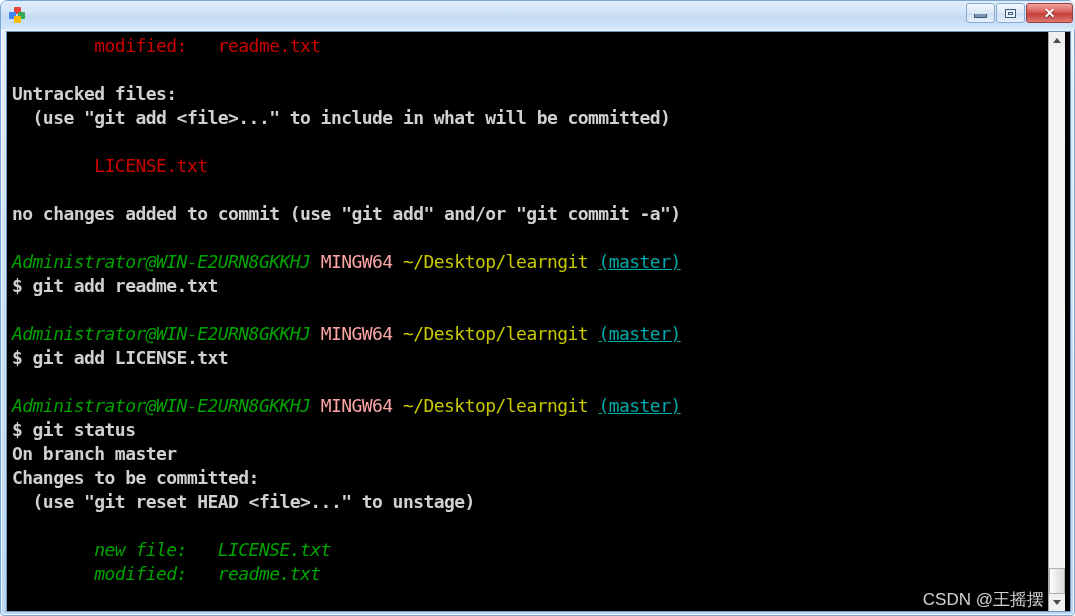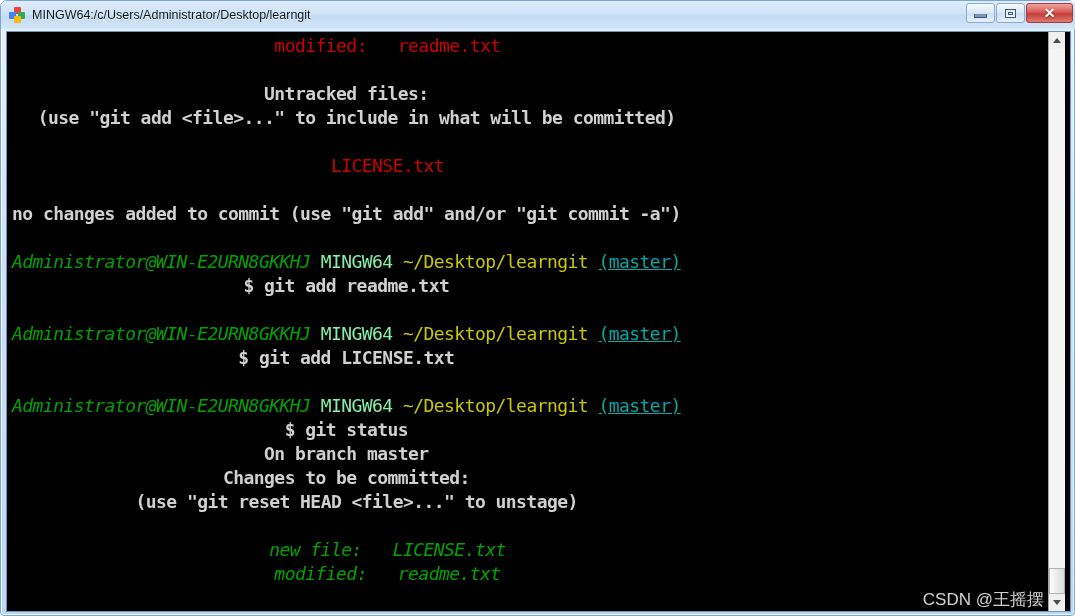--- a/index.html
+++ b/index.html
@@ -145,27 +145,26 @@
   #term {
     position: absolute;
     left: 5px;
     top: 2px;
     font-family: "DejaVu Sans Mono", "Liberation Mono", monospace;
     font-size: 18px;
     line-height: 24px;
     letter-spacing: -0.55px;
     white-space: pre;
     color: #c8c8c8;
-    text-align: center;
   }
   #term .line { height: 24px; }
   .c-white   { color: #d0d0d0; font-weight: bold; }
   .c-red     { color: #cc0000; }
   .c-green   { color: #00a300; font-style: italic; }
-  .c-magenta { color: #86efac; }
+  .c-magenta { color: #fca5a5; }
   .c-yellow  { color: #c8c800; }
   .c-cyan    { color: #00a8a8; text-decoration: underline; }
 
   
   #scrollbar {
     width: 17px;
     height: 579px;
     flex: 0 0 auto;
     background: #f0f0f0;
     border-left: 1px solid #a8a8a8;
@@ -230,21 +229,20 @@
 
 <div id="window">
 
   <div id="titlebar">
     <div id="app-icon">
       <i class="n"></i>
         <i class="w"></i>
         <i class="e"></i>
         <i class="s"></i>
     </div>
-    <div id="title-text">MINGW64:/c/Users/Administrator/Desktop/learngit</div>
 
     <div id="win-buttons">
       <div class="win-btn">
         <span class="glyph-min"></span>
       </div>
       <div class="win-btn">
         <span class="glyph-max"></span>
       </div>
       <div class="win-btn close">
         <span class="glyph-close">✕</span>

